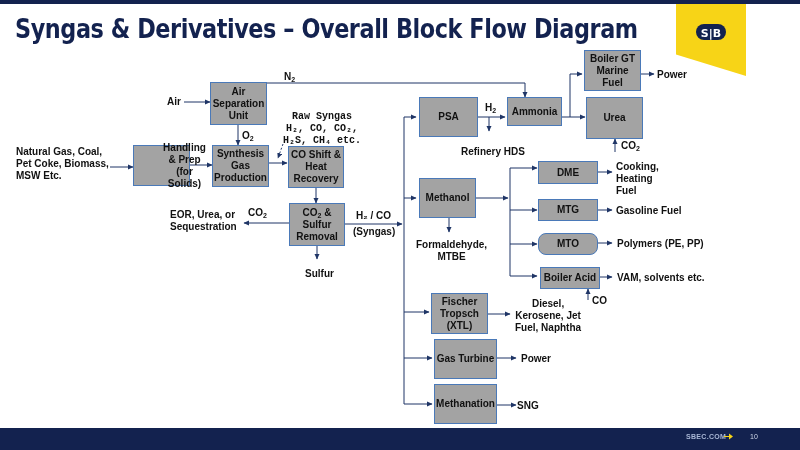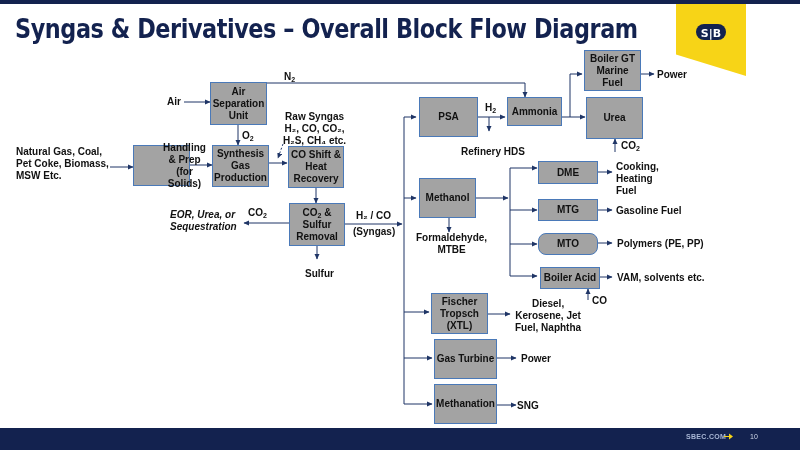--- a/index.html
+++ b/index.html
@@ -130,38 +130,38 @@
 <div class="box" style="left:434px;top:384px;width:63px;height:40px;">Methanation</div>
 
 <div class="lbl" style="left:167px;top:96px;">Air</div>
 <div class="lbl" style="left:16px;top:146px;">
   <div>Natural Gas, Coal,</div>
   <div>Pet Coke, Biomass,</div>
   <div>MSW Etc.</div>
 </div>
 <div class="lbl" style="left:242px;top:130px;"><span>O</span><sub>2</sub></div>
 <div class="lbl" style="left:284px;top:71px;"><span>N</span><sub>2</sub></div>
-<div class="lbl c" style="left:283px;top:111px;">
+<div class="lbl c" style="left:283px;top:111px;font-family:Liberation Mono, monospace;">
   <div>Raw Syngas</div>
   <div>H₂, CO, CO₂,</div>
   <div>H₂S, CH₄ etc.</div>
 </div>
 <div class="lbl" style="left:248px;top:207px;"><span>CO</span><sub>2</sub></div>
-<div class="lbl" style="left:170px;top:209px;font-style:italic;">
+<div class="lbl" style="left:170px;top:209px;">
   <div>EOR, Urea, or</div>
   <div>Sequestration</div>
 </div>
 <div class="lbl" style="left:305px;top:268px;">Sulfur</div>
 <div class="lbl" style="left:356px;top:210px;">H₂ / CO</div>
 <div class="lbl" style="left:353px;top:226px;">(Syngas)</div>
 <div class="lbl" style="left:485px;top:102px;"><span>H</span><sub>2</sub></div>
 <div class="lbl" style="left:461px;top:146px;">Refinery HDS</div>
 <div class="lbl" style="left:657px;top:69px;">Power</div>
 <div class="lbl" style="left:621px;top:140px;"><span>CO</span><sub>2</sub></div>
-<div class="lbl c" style="left:416px;top:232px;">
+<div class="lbl c" style="left:416px;top:239px;">
   <div>Formaldehyde,</div>
   <div>MTBE</div>
 </div>
 <div class="lbl" style="left:616px;top:161px;">
   <div>Cooking,</div>
   <div>Heating</div>
   <div>Fuel</div>
 </div>
 <div class="lbl" style="left:616px;top:205px;">Gasoline Fuel</div>
 <div class="lbl" style="left:617px;top:238px;">Polymers (PE, PP)</div>

